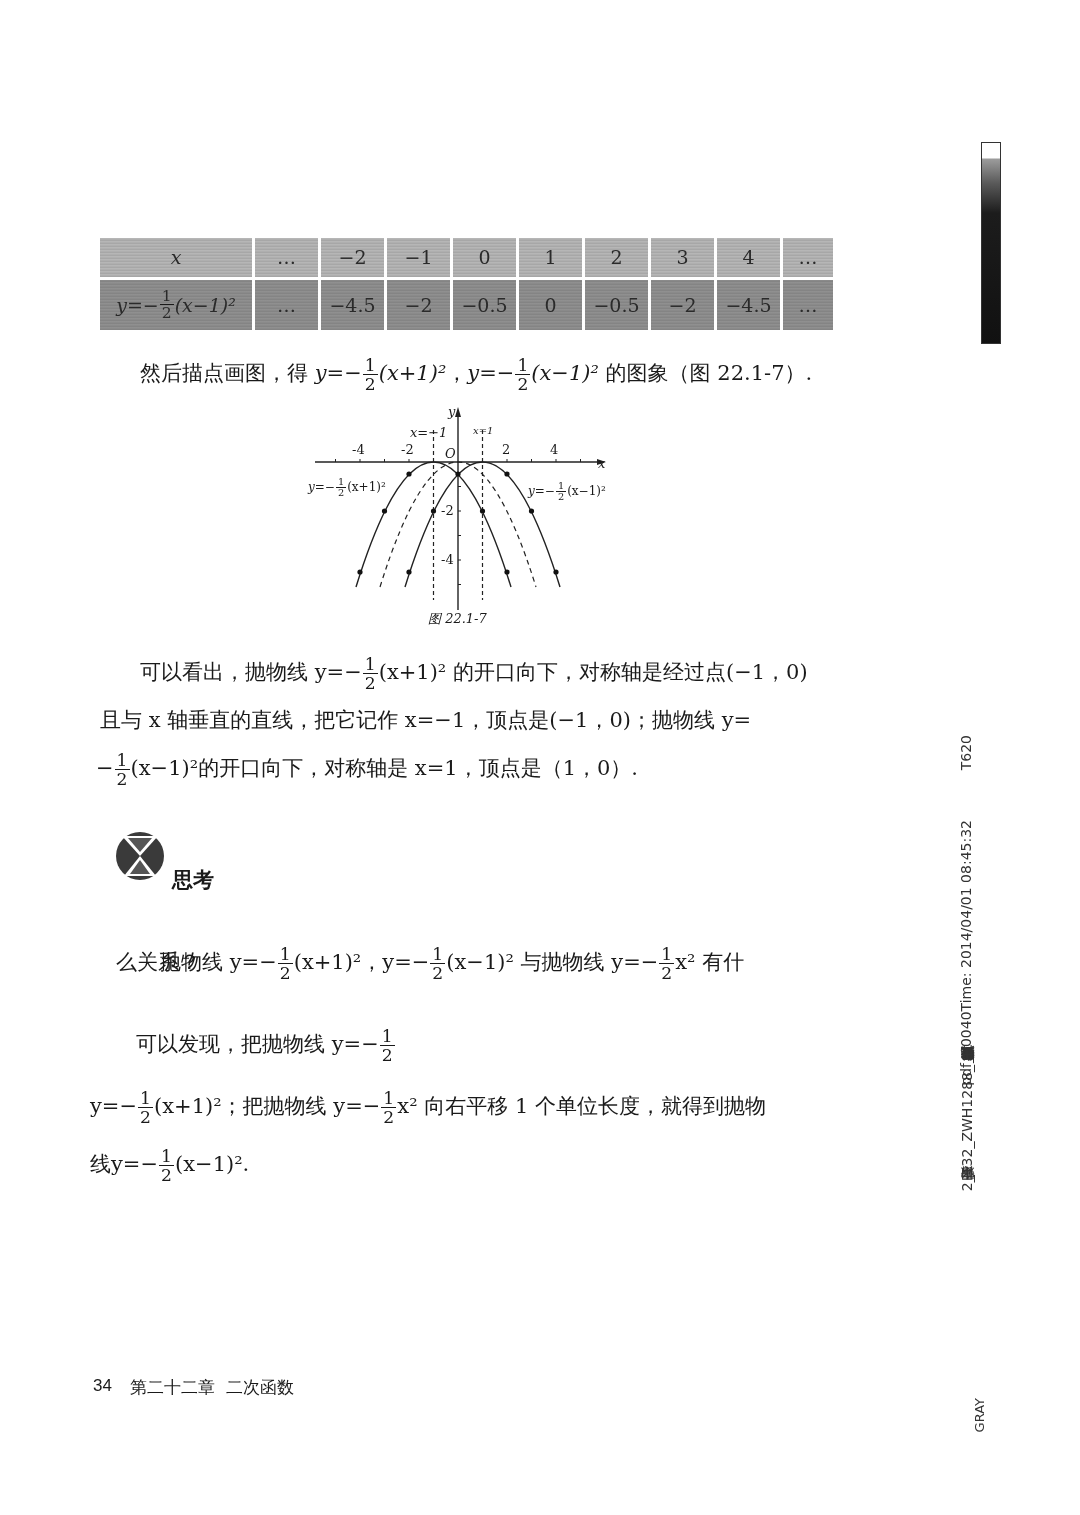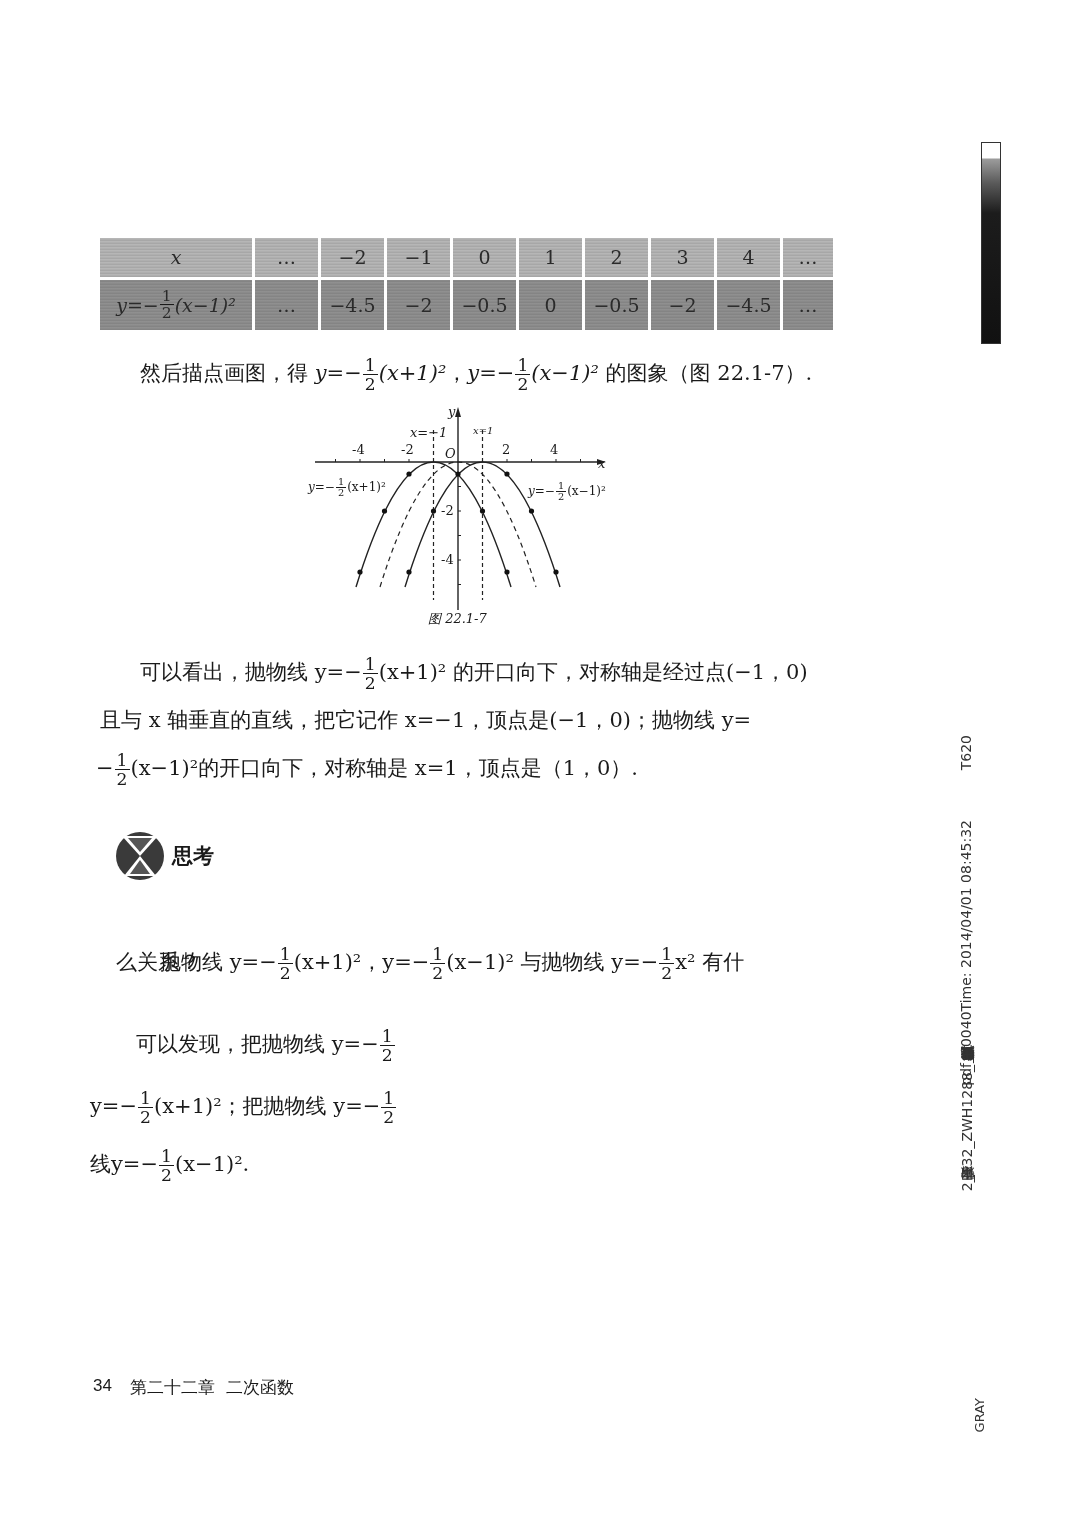--- a/index.html
+++ b/index.html
@@ -162,21 +162,21 @@
 
 <div class="abs" style="left:114px; top:830px; width:52px; height:52px;">
   <svg width="52" height="52" viewBox="0 0 52 52">
     <circle cx="26" cy="26" r="24" fill="#3a3a3a"></circle>
     <path d="M8 6 L44 6 L26 26 Z" fill="#fff"></path>
     <path d="M26 26 L10 46 L42 46 Z" fill="#fff"></path>
     <path d="M14 8 L38 8 L26 22 Z" fill="#555"></path>
     <path d="M26 30 L16 44 L36 44 Z" fill="#555"></path>
   </svg>
 </div>
-<div class="abs" style="left:172px; top:842px; font-size:21px; font-weight:bold; font-family:'DejaVu Sans','Liberation Sans',sans-serif;">思考</div>
+<div class="abs" style="left:172px; top:866px; font-size:21px; font-weight:bold; font-family:'DejaVu Sans','Liberation Sans',sans-serif;">思考</div>
 <div class="abs para" style="left:160px; top:934px; white-space:nowrap;">
   <span>抛物线 y=−</span><span class="frac">
       <span class="num">1</span>
       <span class="den">2</span>
     </span><span>(x+1)²，y=−</span><span class="frac">
       <span class="num">1</span>
       <span class="den">2</span>
     </span><span>(x−1)² 与抛物线 y=−</span><span class="frac">
       <span class="num">1</span>
       <span class="den">2</span>
@@ -190,21 +190,21 @@
       <span class="den">2</span>
     </span>
 </div>
 <div class="abs para" style="left:90px; top:1078px; white-space:nowrap;">
   <span>y=−</span><span class="frac">
       <span class="num">1</span>
       <span class="den">2</span>
     </span><span>(x+1)²；把抛物线 y=−</span><span class="frac">
       <span class="num">1</span>
       <span class="den">2</span>
-    </span>
+    </span><span>x² 向右平移 1 个单位长度，就得到抛物</span>
 </div>
 <div class="abs para" style="left:90px; top:1136px; white-space:nowrap;">
   <span>线y=−</span><span class="frac">
       <span class="num">1</span>
       <span class="den">2</span>
     </span><span>(x−1)².</span>
 </div>
 
 <div class="abs footer" style="left:93px; top:1355px;">34</div>
 <div class="abs footer" style="left:130px; top:1355px;text-align:center;">第二十二章</div>

